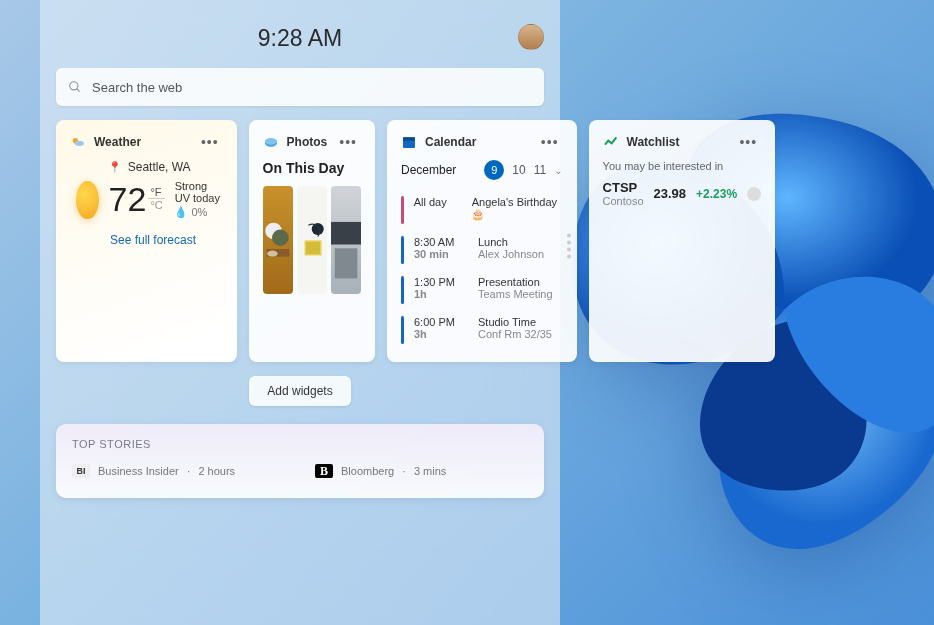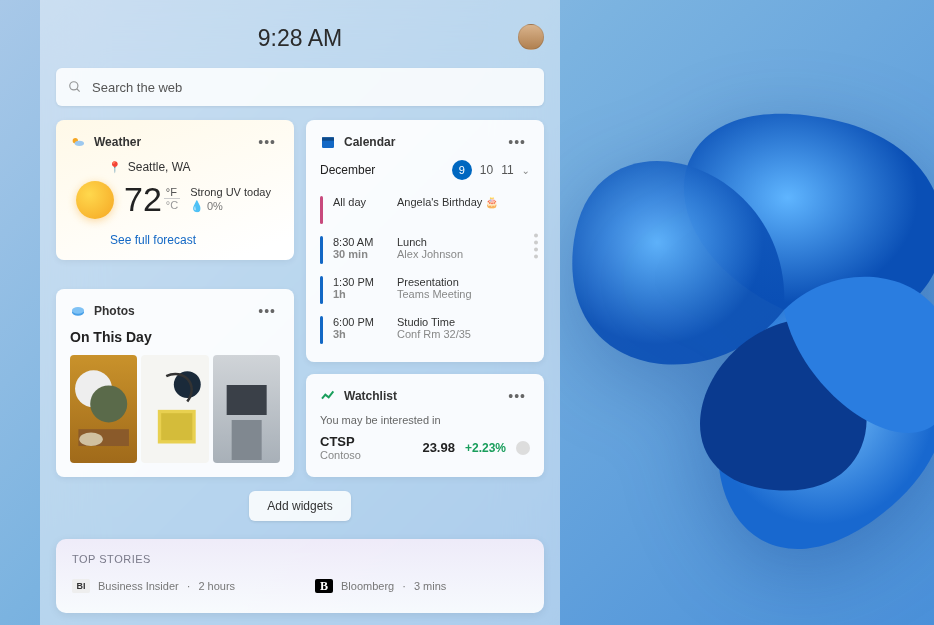--- a/index.html
+++ b/index.html
@@ -21,21 +21,21 @@
   backdrop-filter: blur(30px);
   padding: 18px 16px 0 16px;
   z-index: 10;
 }
 .header-row { display:flex; align-items:center; justify-content:center; position:relative; height:40px; }
 .time { font-size: 23px; font-weight: 400; color: #2b2b2b; }
 .avatar { position:absolute; right:0; top:6px; width:26px; height:26px; border-radius:50%; background:linear-gradient(#d9b38c,#b08050); border:1px solid rgba(0,0,0,.1); }
 .search { margin-top:10px; background:rgba(255,255,255,.85); border-radius:6px; height:38px; display:flex; align-items:center; padding:0 12px; color:#555; font-size:13px; box-shadow:0 1px 3px rgba(0,0,0,.08);}
 .search svg { margin-right:10px; opacity:.6; }
 .grid { display:flex; gap:12px; margin-top:14px; }
-.col { flex:1; display:flex; flex-direction:column; gap:12px;justify-content:space-between; }
+.col { flex:1; display:flex; gap:12px; }
 .widget { background:rgba(255,255,255,.92); border-radius:8px; padding:12px 14px; box-shadow:0 2px 6px rgba(0,0,0,.06); position:relative; }
 .widget.weather { background:linear-gradient(160deg,#fff9e8 0%,#fff 90%); }
 .w-head { display:flex; align-items:center; gap:8px; font-size:12px; color:#333; margin-bottom:8px; }
 .w-head .dots { margin-left:auto; color:#666; font-size:14px; letter-spacing:1px; cursor:pointer; padding:2px 4px; border-radius:4px; }
 .w-title { font-weight:600; }
 .loc { display:flex; align-items:center; gap:6px; font-size:12px; color:#333; margin-left:38px; margin-bottom:6px; }
 .weather-main { display:flex; align-items:center; gap:10px; margin-left:6px; }
 .sun { width:38px; height:38px; border-radius:50%; background:radial-gradient(circle at 35% 35%, #ffd84d, #f5a623); box-shadow:0 2px 8px rgba(245,166,35,.4); }
 .temp { font-size:34px; font-weight:300; color:#222; display:flex; }
 .temp-unit { font-size:11px; font-weight:400; color:#555; display:flex; flex-direction:column; margin-top:6px; margin-left:2px;}
@@ -43,21 +43,21 @@
 .temp-unit .deg-c { padding:0 2px; color:#999;}
 .weather-side { font-size:11px; color:#333; }
 .weather-side .sub { color:#777; margin-top:2px; }
 .forecast-link { color:#1368c5; font-size:12px; margin-top:14px; margin-left:40px; display:inline-block; cursor:pointer; }
 .photos .headline { font-size:14px; font-weight:600; margin-top:4px; color:#222; }
 .photos .meta { font-size:11px; color:#666; margin-top:2px; display:flex;}
 .photos .meta .seeall { margin-left:auto; color:#1368c5; cursor:pointer; }
 .photo-row { display:flex; gap:4px; margin-top:10px; height:108px; }
 .thumb { flex:1; border-radius:4px; overflow:hidden; position:relative; }
 .photos-widget { padding-bottom:14px; }
-.cal-head { display:flex; align-items:center; gap:12px; font-size:12px; margin-bottom:10px; }
+.cal-head { display:flex; align-items:center; gap:28px; font-size:12px; margin-bottom:10px; }
 .cal-month { font-weight:400; color:#222; }
 .cal-dates { margin-left:auto; display:flex; align-items:center; gap:8px; font-size:12px; color:#555;}
 .cal-dates .sel { background:#0067c0; color:#fff; width:20px; height:20px; border-radius:50%; display:flex; align-items:center; justify-content:center; font-size:11px;}
 .cal-dates .chev { color:#888; font-size:10px;}
 .event { display:flex; gap:10px; padding:6px 0; font-size:11px; align-items:flex-start; }
 .event .bar { width:3px; border-radius:2px; align-self:stretch; min-height:28px; }
 .event .times { width:54px; color:#333; }
 .event .times .sub { color:#888;font-weight:bold; }
 .event .body { color:#333; }
 .event .body .sub { color:#888; }

